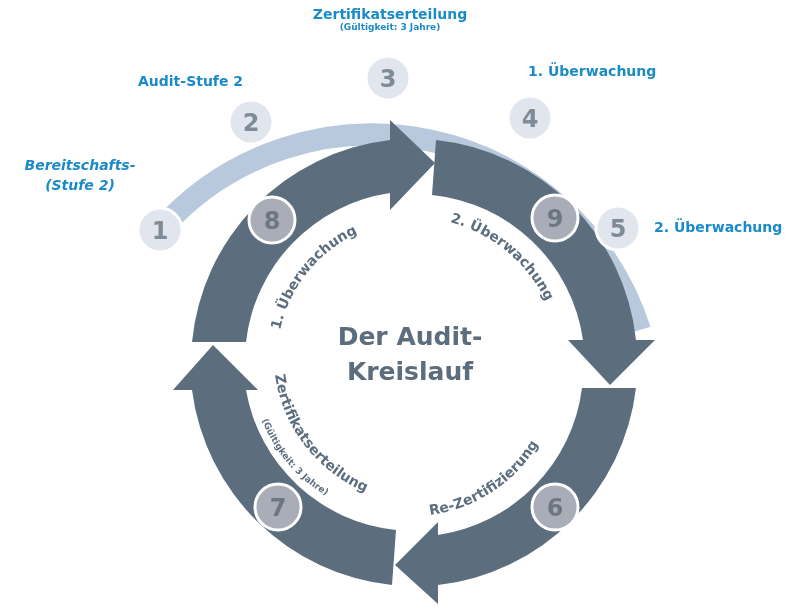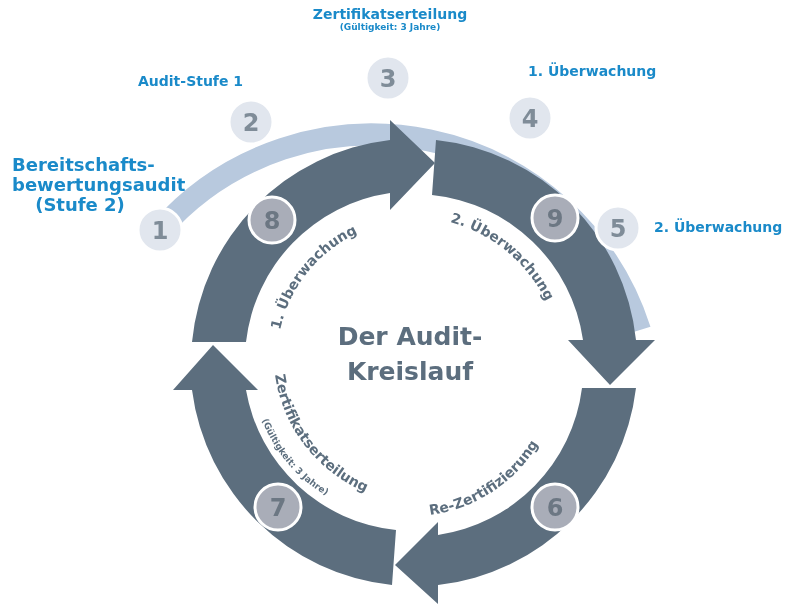--- a/index.html
+++ b/index.html
@@ -79,27 +79,26 @@
       <text x="278" y="516" fill="#6c7783">7</text>
     </g>
   </g>
 
   <g font-family="DejaVu Sans, sans-serif" font-weight="bold" font-size="25" fill="#5c6e7e" text-anchor="middle">
     <text x="410" y="345">Der Audit-</text>
     <text x="410" y="380">Kreislauf</text>
   </g>
 </svg>
 
-<div class="lbl" style="left:12px;top:155px;width:136px;font-size:18px;line-height:20px;">
+<div class="lbl" style="left:12px;top:155px;width:136px;font-size:14px;line-height:20px;font-style:italic;">
   <div>Bereitschafts-</div>
-  <div>bewertungsaudit</div>
   <div>(Stufe 2)</div>
 </div>
 <div class="lbl" style="left:138px;top:73px;font-size:14px;">
-  <span>Audit-Stufe 1</span>
+  <span>Audit-Stufe 2</span>
 </div>
 <div class="lbl" style="left:290px;top:6px;width:200px;">
   <div style="font-size:14px;">Zertifikatserteilung</div>
   <div style="font-size:9px;">(Gültigkeit: 3 Jahre)</div>
 </div>
 <div class="lbl" style="left:528px;top:63px;font-size:14px;">
   <span>1. Überwachung</span>
 </div>
 <div class="lbl" style="left:654px;top:219px;font-size:14px;">
   <span>2. Überwachung</span>

